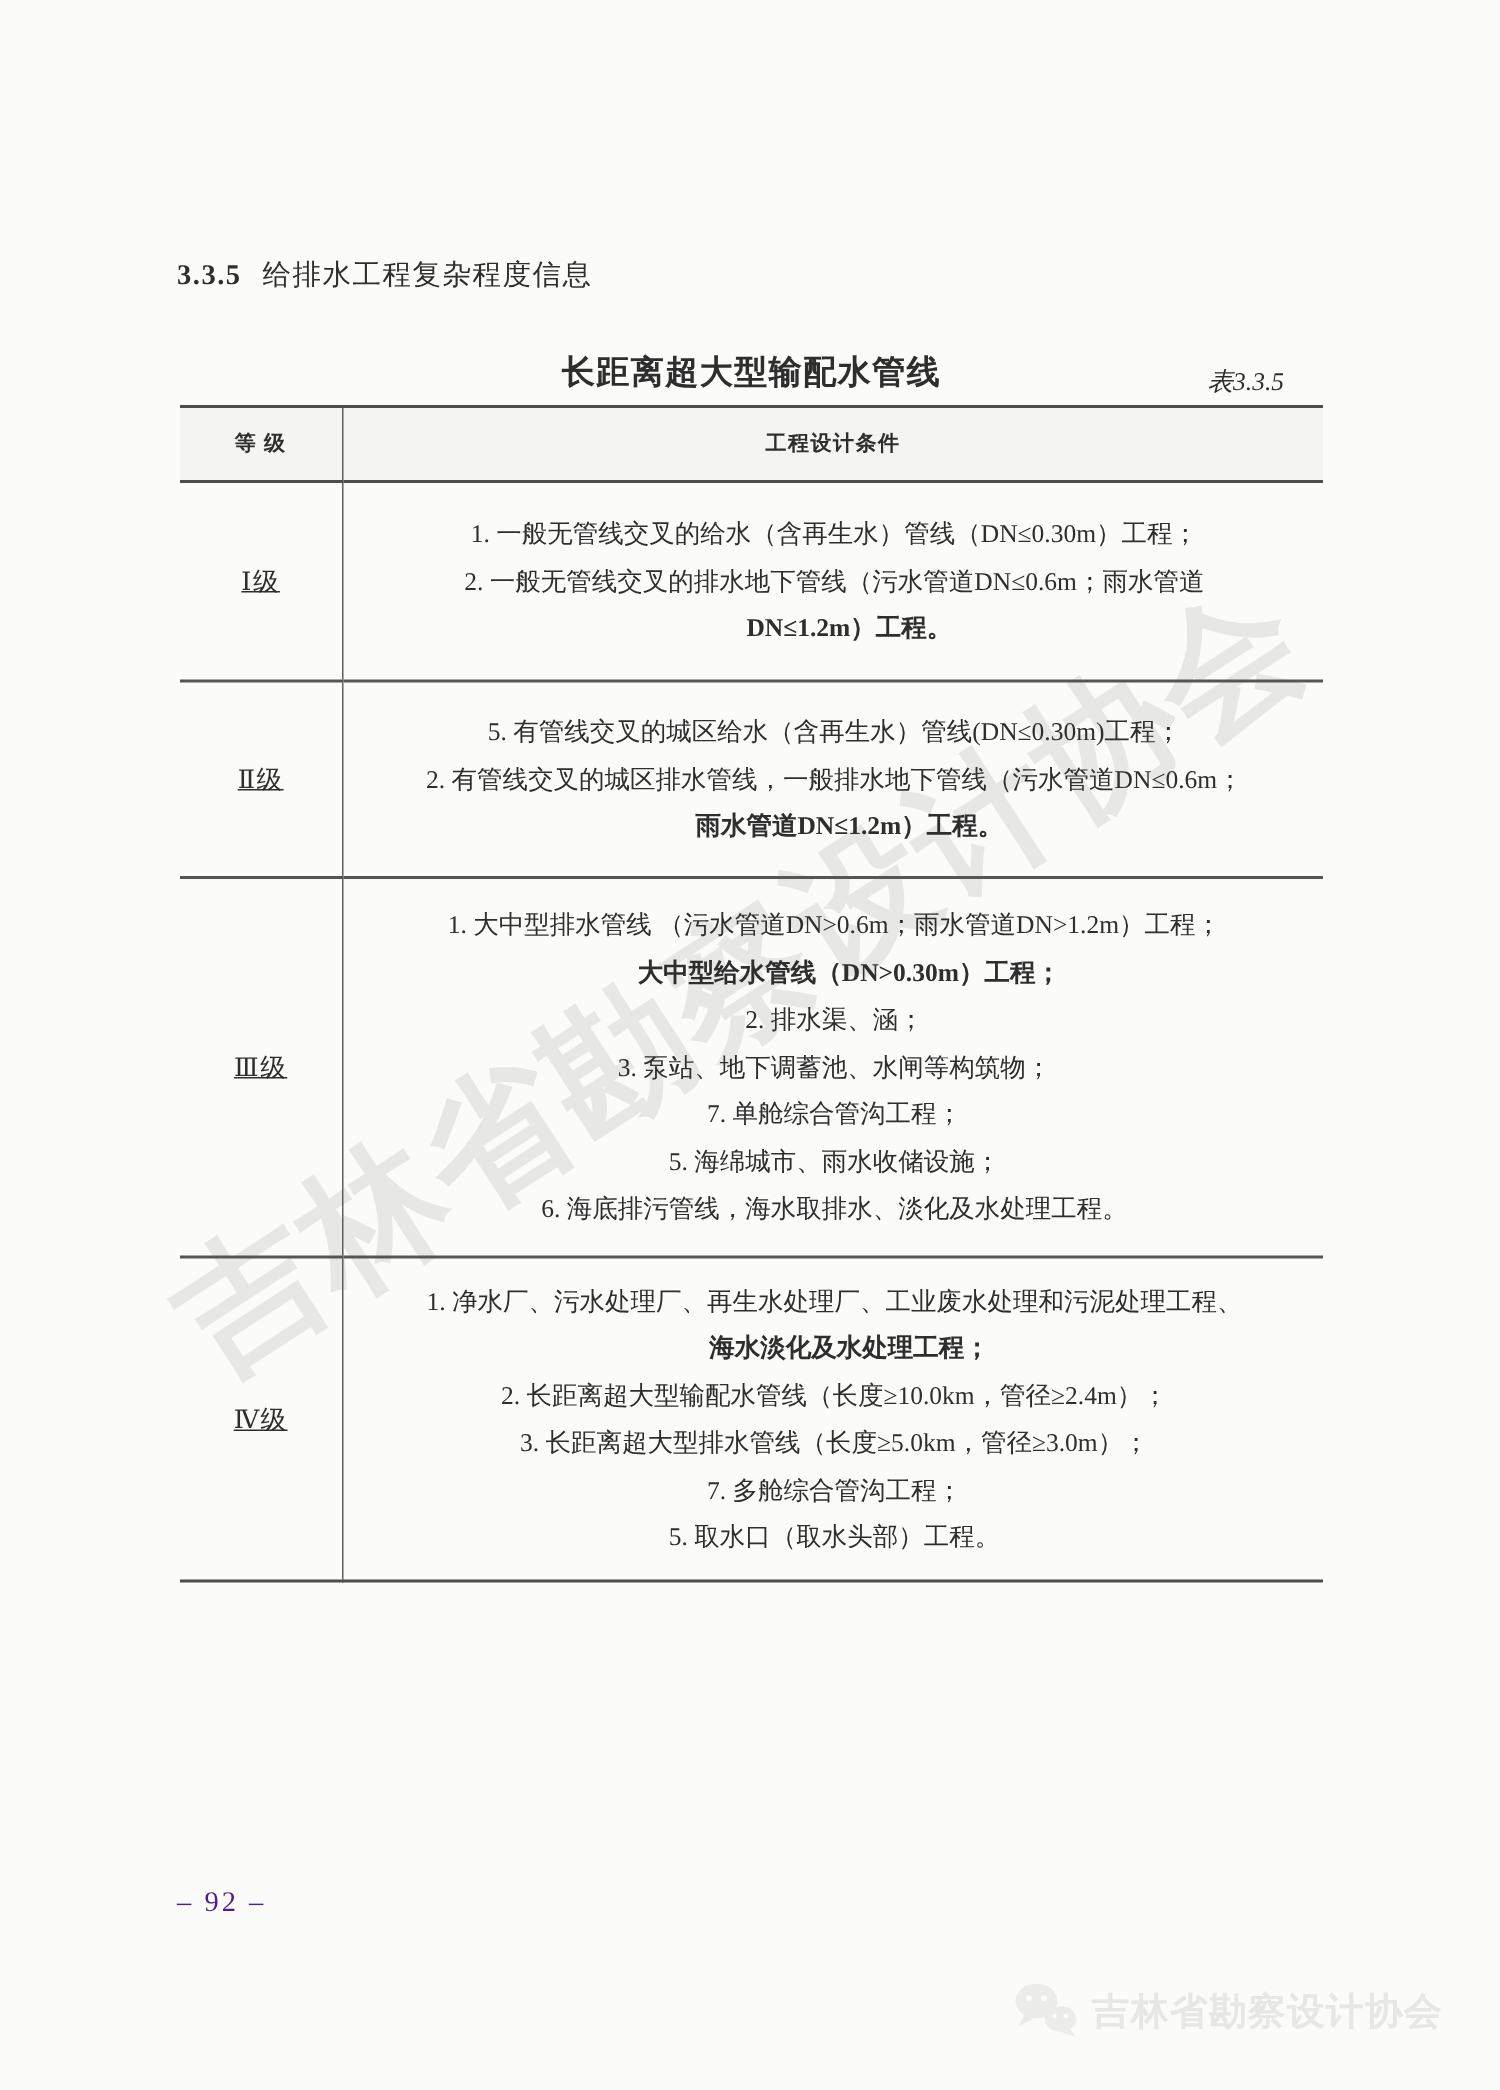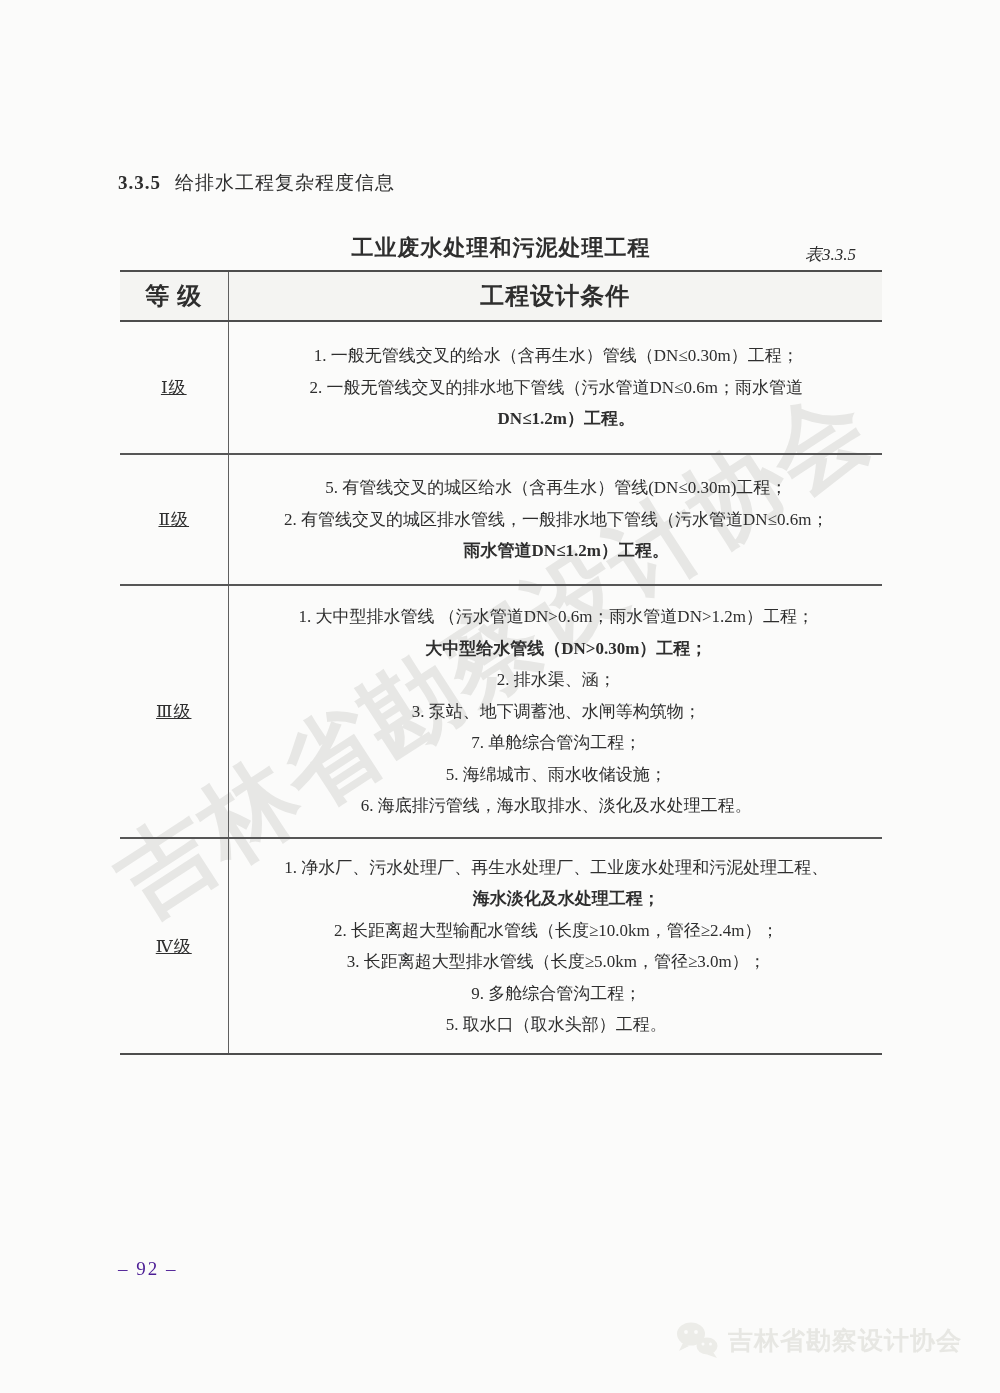--- a/index.html
+++ b/index.html
@@ -38,21 +38,21 @@
   table.info{
     position:absolute;left:120px;top:270px;width:762px;z-index:1;
     border-collapse:collapse;table-layout:fixed;
     border-top:2px solid #4d4d4d;border-bottom:2px solid #4d4d4d;
     font-size:17px;
   }
   table.info col.c1{width:108px;}
   table.info th,table.info td{vertical-align:middle;text-align:center;}
   tr.hdr{height:50px;background:#f4f4f2;}
   tr.hdr th{
-    font-size:24px;font-weight:bold;text-align:center;
+    font-size:14px;font-weight:bold;text-align:center;
     border-bottom:2px solid #4d4d4d;letter-spacing:1px;
   }
   td.grade,th.grade{border-right:1px solid #5f5f5f;text-align:center;}
   td.grade{font-size:17px;letter-spacing:1px;text-decoration:underline;}
   tr.body + tr.body td{border-top:2px solid #565656;}
   tr.r1{height:133px;}
   tr.r2{height:131px;}
   tr.r3{height:253px;}
   tr.r4{height:216px;}
   td.cond{padding:8px 8px 8px 10px;}
@@ -74,21 +74,21 @@
 <body>
 
 <div class="page">
 
   <div class="watermark">吉林省勘察设计协会</div>
 
   <div class="heading">
     <span class="num">3.3.5</span><span class="txt">给排水工程复杂程度信息</span>
   </div>
 
-  <div class="table-title">工业废水处理和污泥处理工程</div>
+  <div class="table-title">长距离超大型输配水管线</div>
   <div class="table-label">表3.3.5</div>
 
   <table class="info">
     <colgroup>
         <col class="c1">
         <col>
       </colgroup>
     <tbody>
         <tr class="hdr">
       <th class="grade">等 级</th>
@@ -126,21 +126,21 @@
       </td>
     </tr>
 
     <tr class="body r4">
       <td class="grade">Ⅳ级</td>
       <td class="cond">
         <div class="line">1. 净水厂、污水处理厂、再生水处理厂、工业废水处理和污泥处理工程、</div>
         <div class="line cont">海水淡化及水处理工程；</div>
         <div class="line">2. 长距离超大型输配水管线（长度≥10.0km，管径≥2.4m）；</div>
         <div class="line">3. 长距离超大型排水管线（长度≥5.0km，管径≥3.0m）；</div>
-        <div class="line">9. 多舱综合管沟工程；</div>
+        <div class="line">7. 多舱综合管沟工程；</div>
         <div class="line">5. 取水口（取水头部）工程。</div>
       </td>
     </tr>
   </tbody>
     </table>
 
   <div class="page-number">– 92 –</div>
 
   <div class="footer-brand">
     <span style="display:inline-block;line-height:0;">

